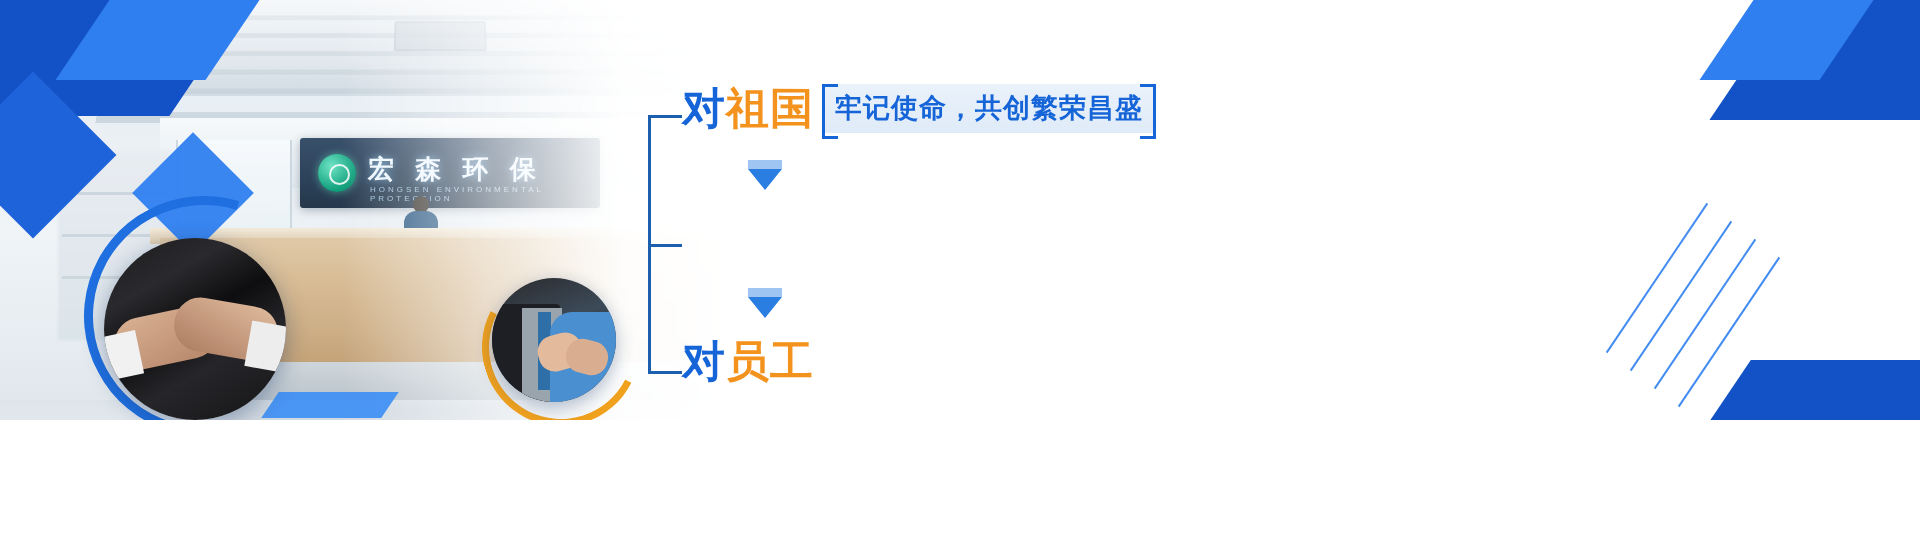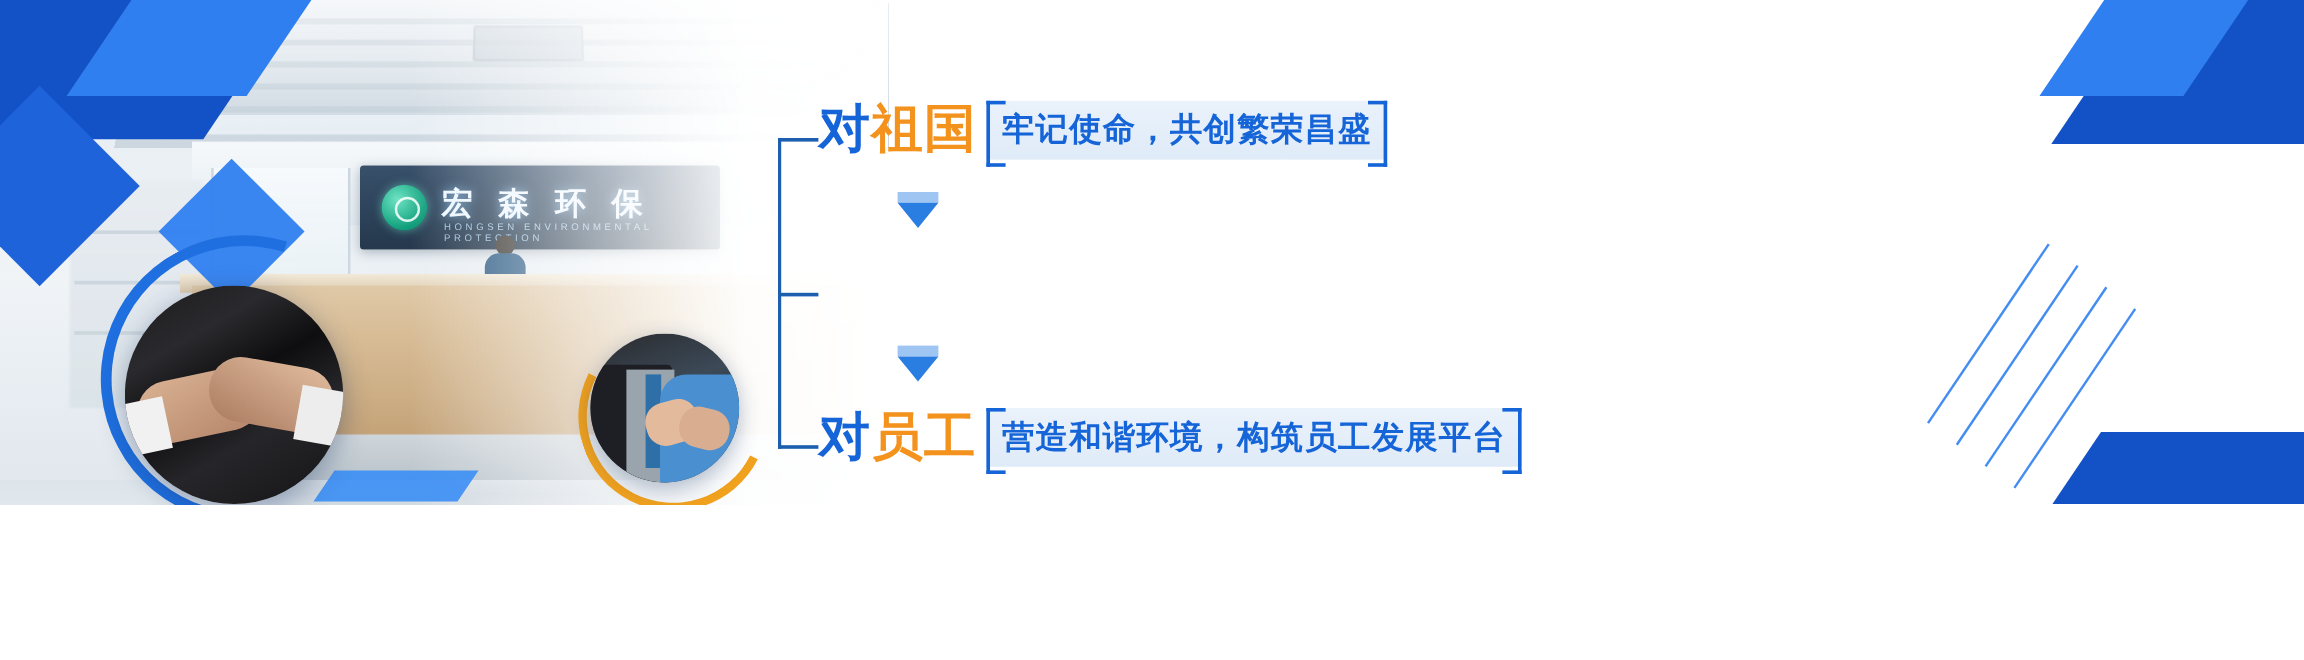--- a/index.html
+++ b/index.html
@@ -246,17 +246,16 @@
       <div class="quote">牢记使命，共创繁荣昌盛</div>
     </div>
 
     <div class="row row2">
     </div>
 
     <div class="row row3">
       <div class="lead">
         <span class="blue">对</span><span class="orange">员工</span>
       </div>
-      <div class="quote">营造和谐环境，构筑员工发展平台</div>
     </div>
   </div>
 
 </div>
 
 </body></html>

